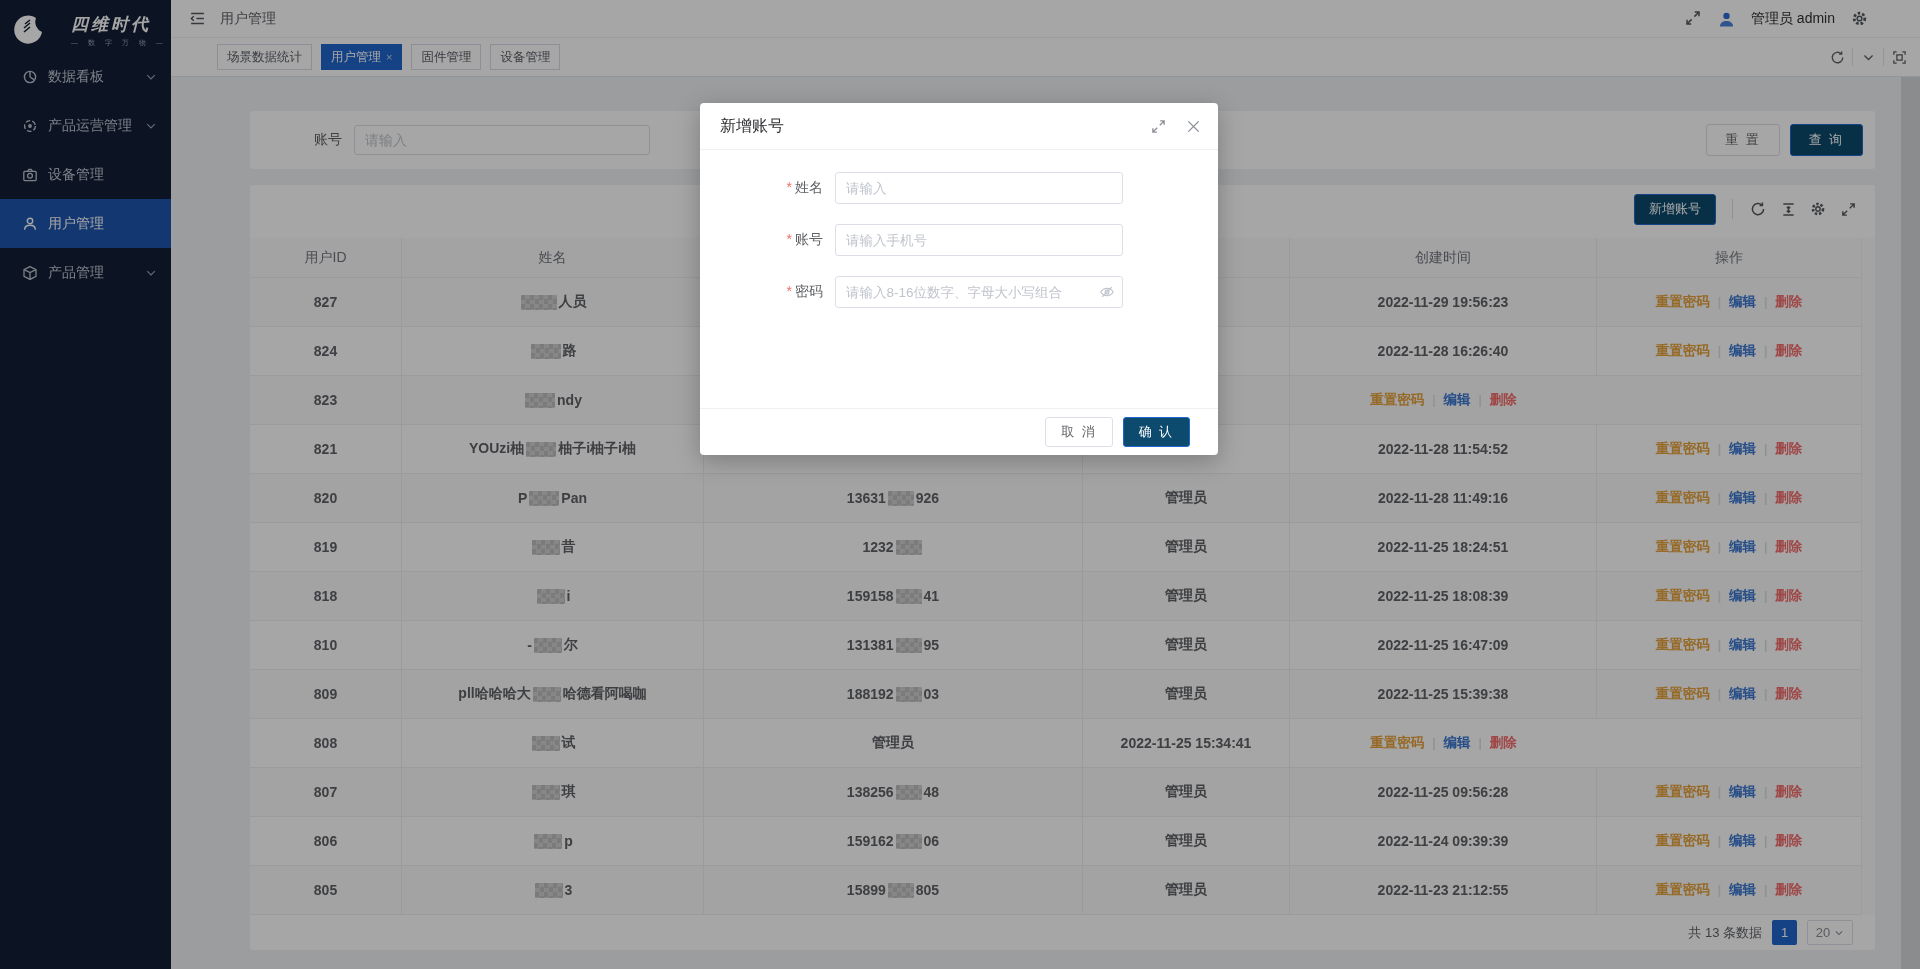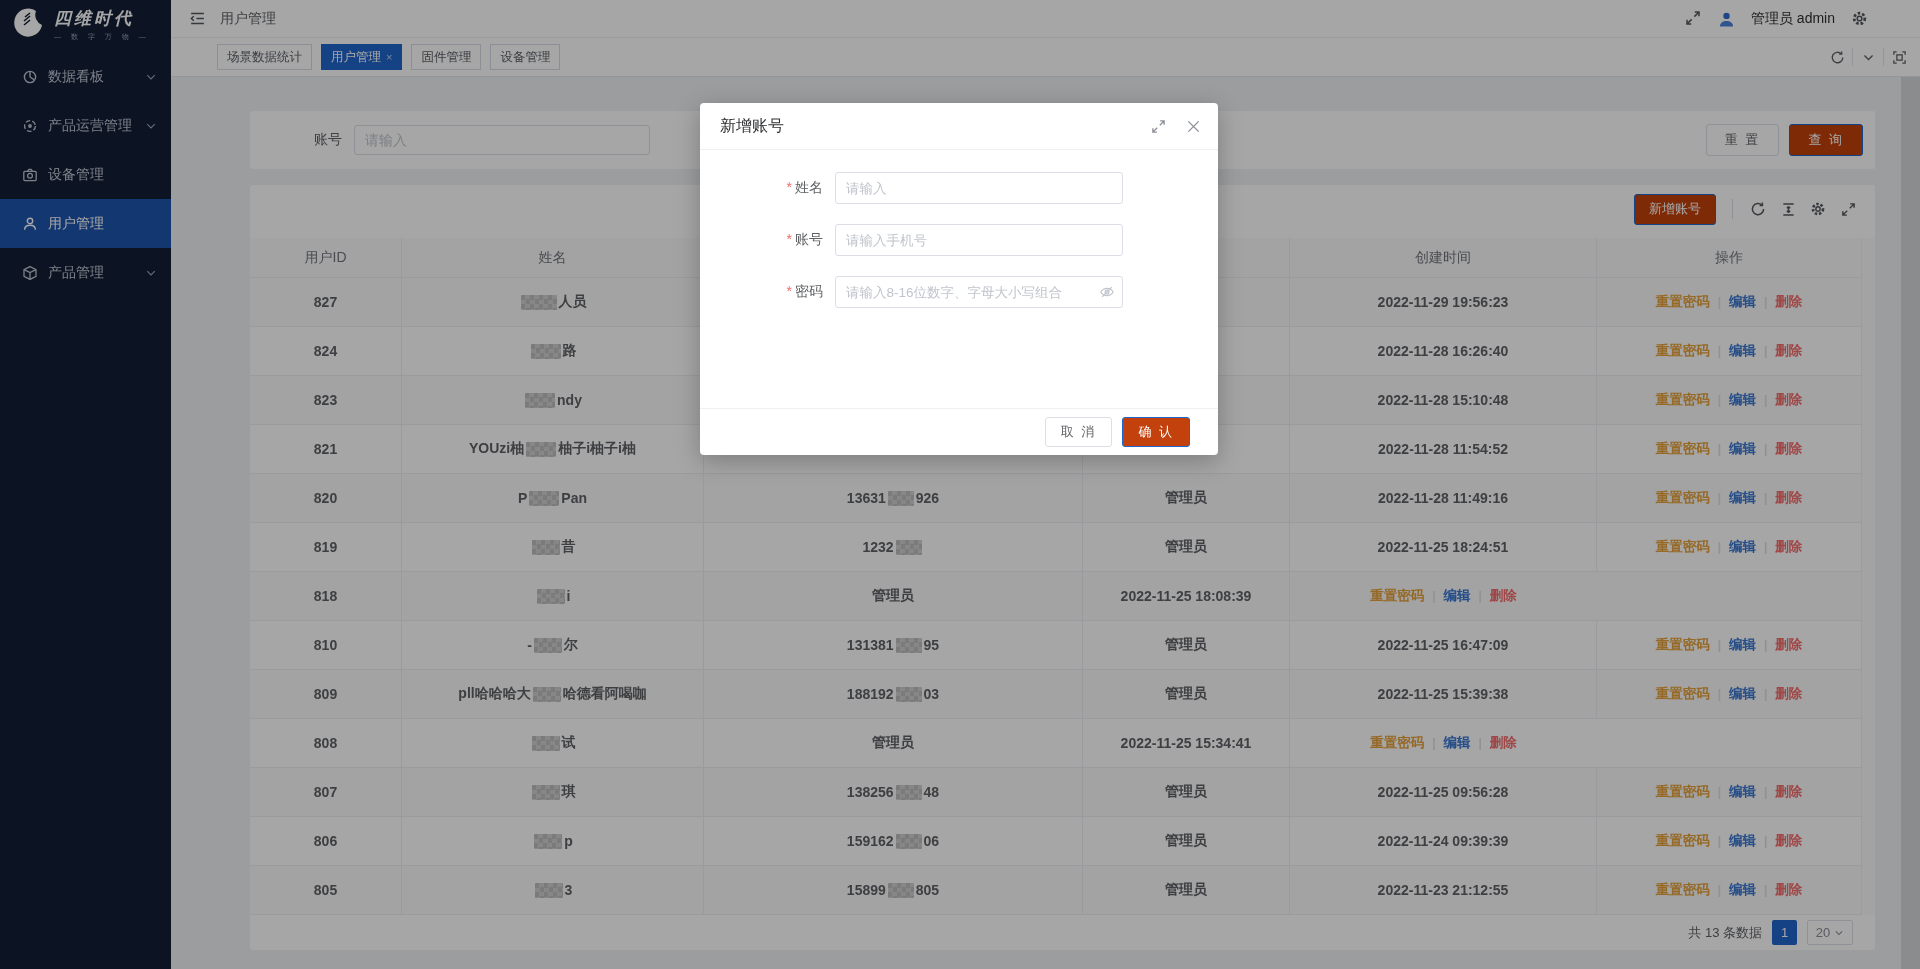--- a/index.html
+++ b/index.html
@@ -3,21 +3,21 @@
 <meta charset="utf-8">
 <style>
   * { margin:0; padding:0; box-sizing:border-box; }
   html,body { width:1920px; height:969px; overflow:hidden;
     font-family:"Liberation Sans","DejaVu Sans",sans-serif; background:#f0f2f5; }
   #app { position:relative; width:1920px; height:969px; }
 
   
   .sidebar { position:absolute; left:0; top:0; width:171px; height:969px;
     background:#131f36; z-index:1; }
-  .logo { height:48px; display:flex; align-items:center; padding-left:12px; gap:8px; }
+  .logo { height:48px; display:flex; align-items:flex-end; padding-left:12px; gap:25px; }
   .logo-txt { display:flex; flex-direction:column; }
   .logo-title { color:#fff; font-size:17px; font-weight:bold; letter-spacing:3px; font-style:italic; }
   .logo-sub { color:#93a1b8; font-size:7px; letter-spacing:4px; margin-top:2px; }
   .menu { margin-top:4px; }
   .menu-item { height:49px; display:flex; align-items:center; padding:0 14px 0 22px;
     color:#bfc6d2; font-size:14px; cursor:pointer; }
   .menu-item .mi-icon { width:16px; height:16px; margin-right:10px; flex:none; display:flex; }
   .menu-item .mi-label { flex:1; white-space:nowrap; }
   .menu-item .mi-chev { width:12px; height:12px; flex:none; opacity:.8; }
   .menu-item.active { background:#1d55ae; color:#fff; }
@@ -52,21 +52,21 @@
   .filter-card { left:79px; top:34px; width:1625px; height:58px; display:flex; align-items:center;
     padding:0 12px 0 64px; }
   .f-label { font-size:14px; color:#606266; margin-right:12px; }
   .f-input { width:296px; height:30px; border:1px solid #dcdfe6; border-radius:3px;
     font-size:14px; color:#303133; padding:0 10px; outline:none; background:#fff; }
   .f-input::placeholder { color:#c0c4cc; }
   .f-btns { margin-left:auto; display:flex; gap:10px; }
   .btn { height:32px; padding:0 18px; font-size:13px; border-radius:3px; cursor:pointer;
     display:flex; align-items:center; justify-content:center; letter-spacing:2px;
     border:1px solid #dcdfe6; background:#fff; color:#606266; }
-  .btn.primary { background:#c2410c; border-color:#2166cc; color:#fff; }
+  .btn.primary { background:#0c4a6e; border-color:#2166cc; color:#fff;font-family:Liberation Serif, serif; }
 
   .table-card { left:79px; top:108px; width:1625px; height:765px; display:flex; flex-direction:column; }
   .tc-toolbar { height:32px; margin:8px 12px 13px 12px; display:flex; align-items:center; justify-content:flex-end; }
   .add-btn { height:31px; padding:0 14px; letter-spacing:0; font-size:13px; }
   .tool-sep { width:1px; height:20px; background:#dcdfe6; margin:0 10px 0 16px; }
   .gicon { width:30px; height:26px; display:flex; align-items:center; justify-content:center;
     color:#54585e; cursor:pointer; }
 
   .tbl { flex:1; display:flex; flex-direction:column; position:relative; padding-right:14px; }
   .tbl-gutter { position:absolute; right:0; top:0; width:14px; height:100%; background:#fafafa;
@@ -348,21 +348,20 @@
                 <a class="op-edit">编辑</a>
                 <span class="op-sep">|</span>
                 <a class="op-del">删除</a>
               </div>
             </div>
             <div class="trow tr">
               <div>823</div>
               <div><span class="mask" style="width: 30px;"></span>ndy</div>
               <div></div>
               <div></div>
-              <div>2022-11-28 15:10:48</div>
               <div class="ops">
                 <a class="op-warn">重置密码</a>
                 <span class="op-sep">|</span>
                 <a class="op-edit">编辑</a>
                 <span class="op-sep">|</span>
                 <a class="op-del">删除</a>
               </div>
             </div>
             <div class="trow tr">
               <div>821</div>
@@ -402,20 +401,21 @@
                 <a class="op-warn">重置密码</a>
                 <span class="op-sep">|</span>
                 <a class="op-edit">编辑</a>
                 <span class="op-sep">|</span>
                 <a class="op-del">删除</a>
               </div>
             </div>
             <div class="trow tr">
               <div>818</div>
               <div><span class="mask" style="width: 28px;"></span>i</div>
+              <div>159158<span class="mask" style="width: 26px;"></span>41</div>
               <div>管理员</div>
               <div>2022-11-25 18:08:39</div>
               <div class="ops">
                 <a class="op-warn">重置密码</a>
                 <span class="op-sep">|</span>
                 <a class="op-edit">编辑</a>
                 <span class="op-sep">|</span>
                 <a class="op-del">删除</a>
               </div>
             </div>

